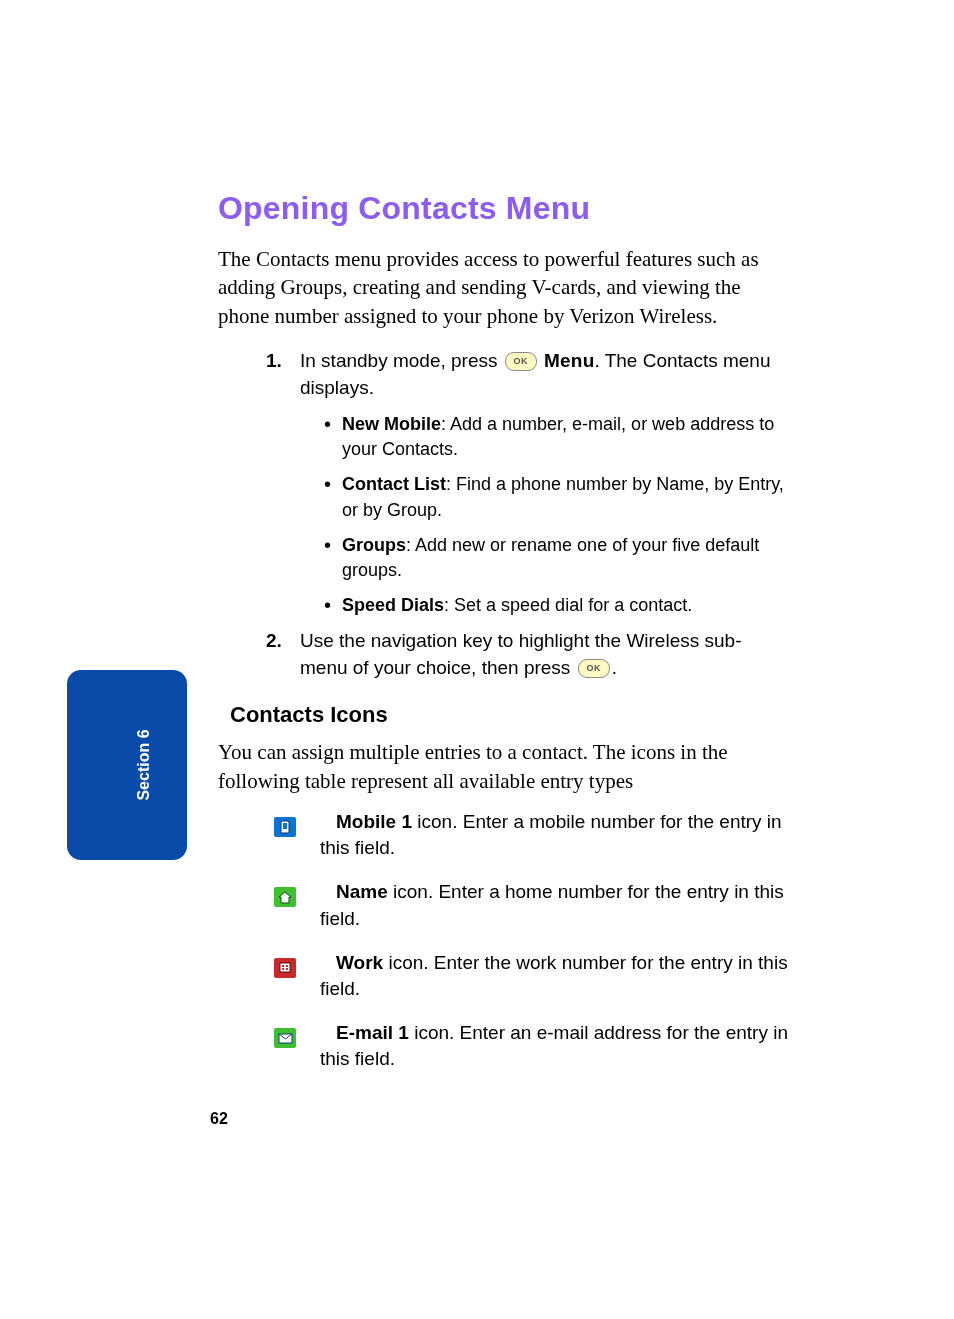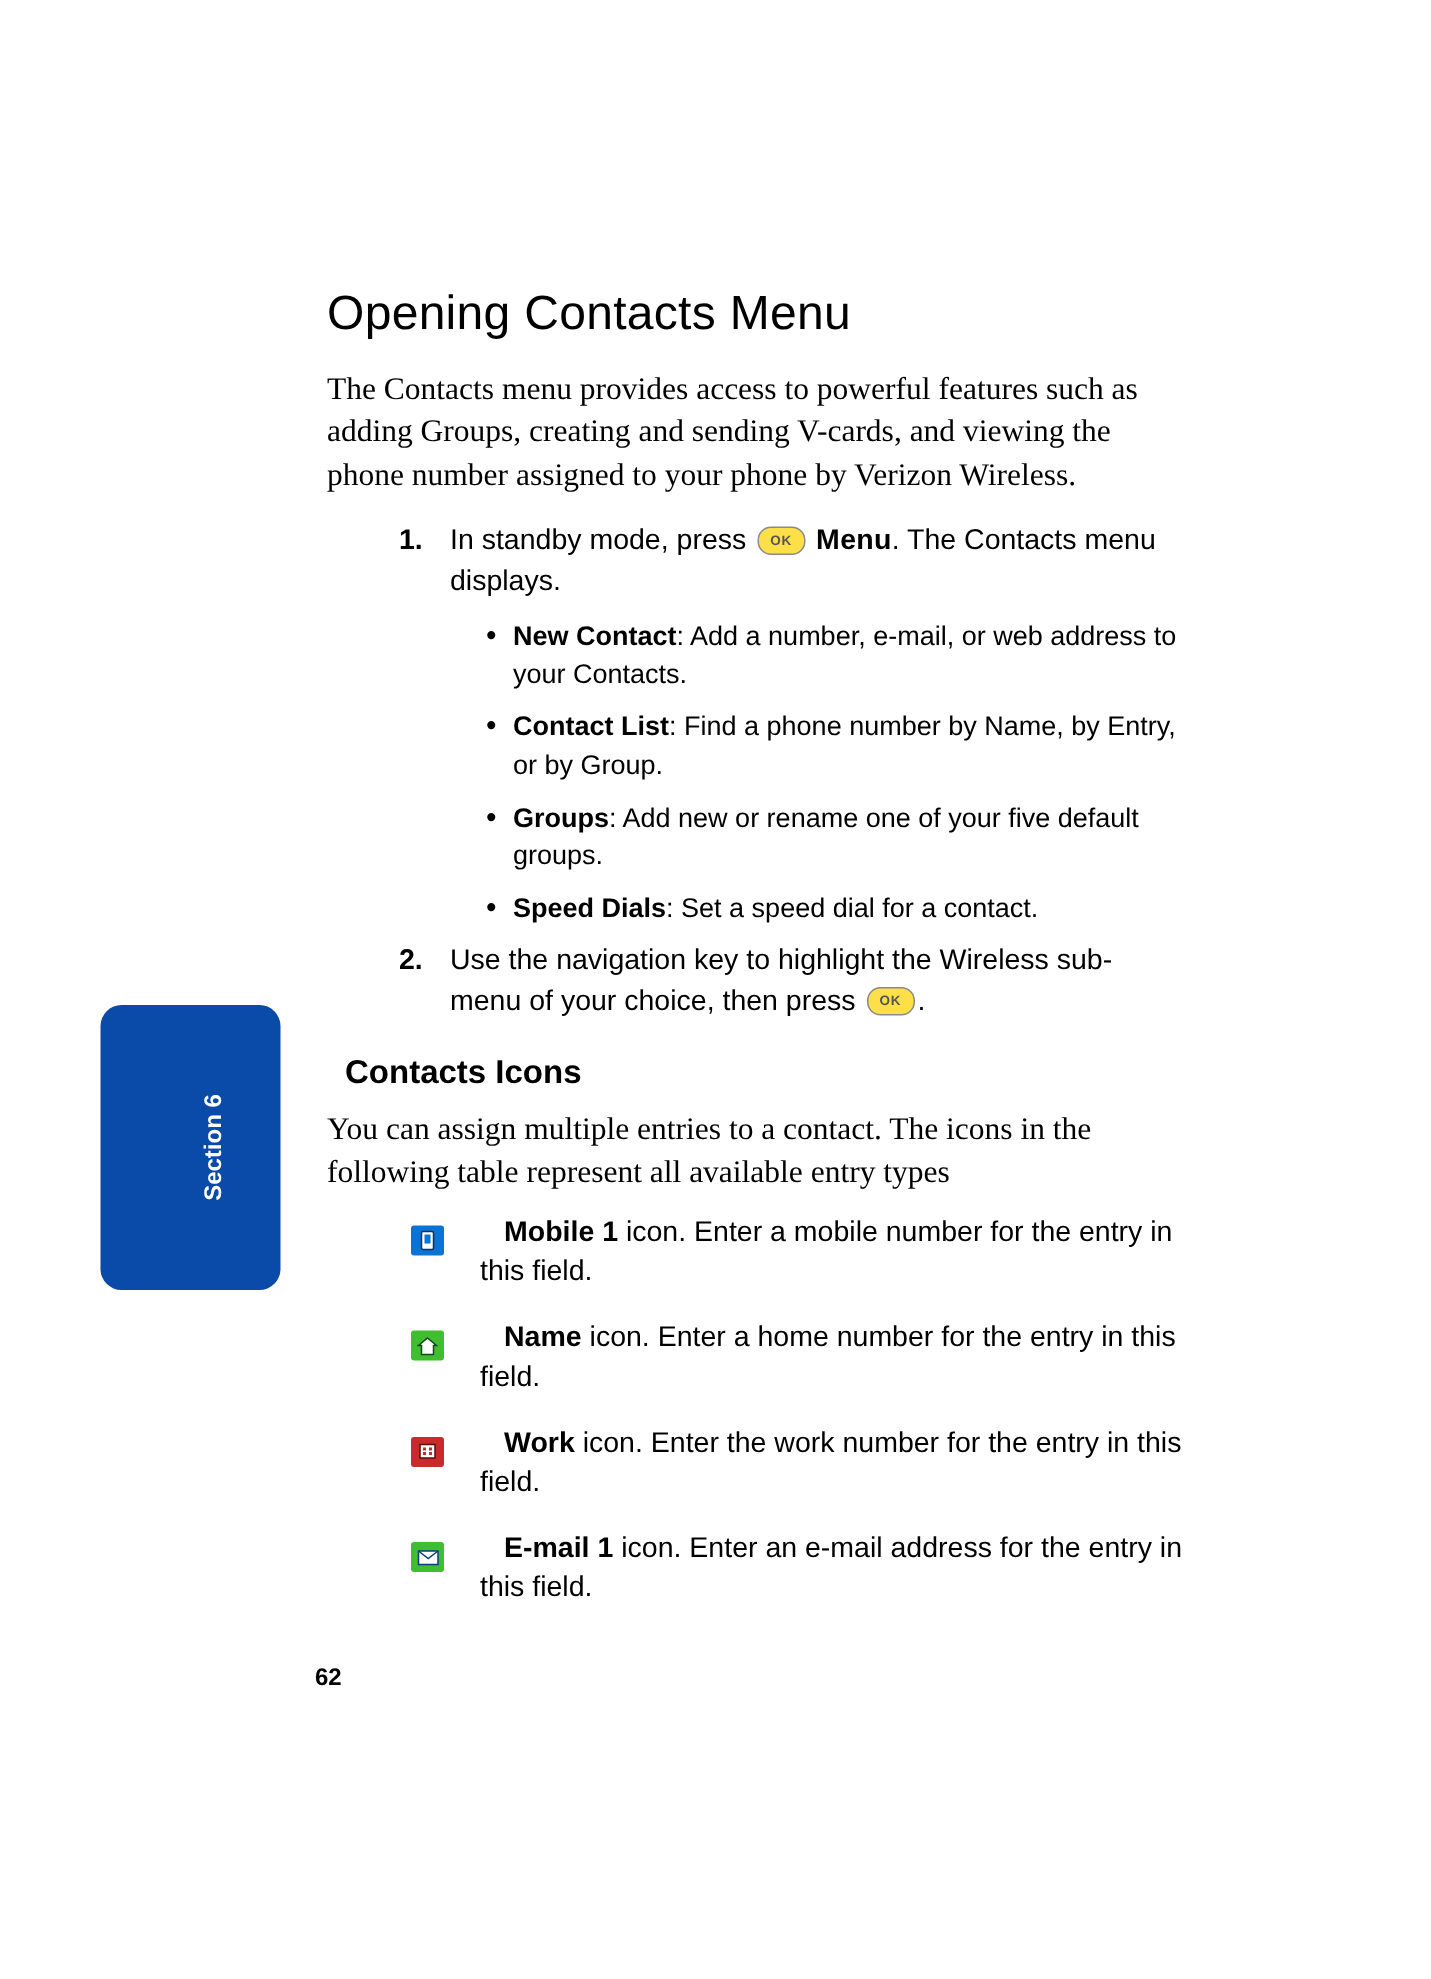--- a/index.html
+++ b/index.html
@@ -20,22 +20,22 @@
   }
   .content {
     position: absolute;
     left: 218px;
     top: 190px;
     width: 570px;
   }
   h1.title {
     font-family: "Helvetica Neue Condensed", "Arial Narrow", Arial, sans-serif;
     font-stretch: condensed;
-    font-weight: 400;
-    color: #000000;
+    font-weight: 700;
+    color: #8b5cf6;
     font-size: 32px;
     margin: 0 0 18px 0;
     letter-spacing: 0.2px;
   }
   .intro {
     font-family: "Palatino Linotype", Palatino, "Book Antiqua", Georgia, serif;
     font-size: 21px;
     line-height: 1.35;
     margin: 0 0 18px 0;
   }
@@ -61,21 +61,21 @@
     font-stretch: condensed;
     font-size: 19px;
   }
   .step-text .btn-ok {
     display: inline-flex;
     vertical-align: middle;
     width: 30px;
     height: 17px;
     border: 1.4px solid #8a8a8a;
     border-radius: 9px;
-    background: #fde047;
+    background: #fef9c3;
     font-size: 9px;
     font-weight: 700;
     color: #555;
     align-items: center;
     justify-content: center;
     margin: 0 2px;
     position: relative;
     top: -1px;
     letter-spacing: 0.5px;
   }
@@ -201,21 +201,21 @@
     <ol class="steps">
       <li>
         <span class="num">1.</span>
         <span class="step-text">
           <span>In standby mode, press </span>
           <span class="btn-ok">OK</span>
           <strong>Menu</strong><span>. The Contacts menu displays.</span>
         </span>
         <ul class="bullets">
           <li>
-            <strong>New Contact</strong><span>: Add a number, e-mail, or web address to your Contacts.</span>
+            <strong>New Mobile</strong><span>: Add a number, e-mail, or web address to your Contacts.</span>
           </li>
           <li>
             <strong>Contact List</strong><span>: Find a phone number by Name, by Entry, or by Group.</span>
           </li>
           <li>
             <strong>Groups</strong><span>: Add new or rename one of your five default groups.</span>
           </li>
           <li>
             <strong>Speed Dials</strong><span>: Set a speed dial for a contact.</span>
           </li>

